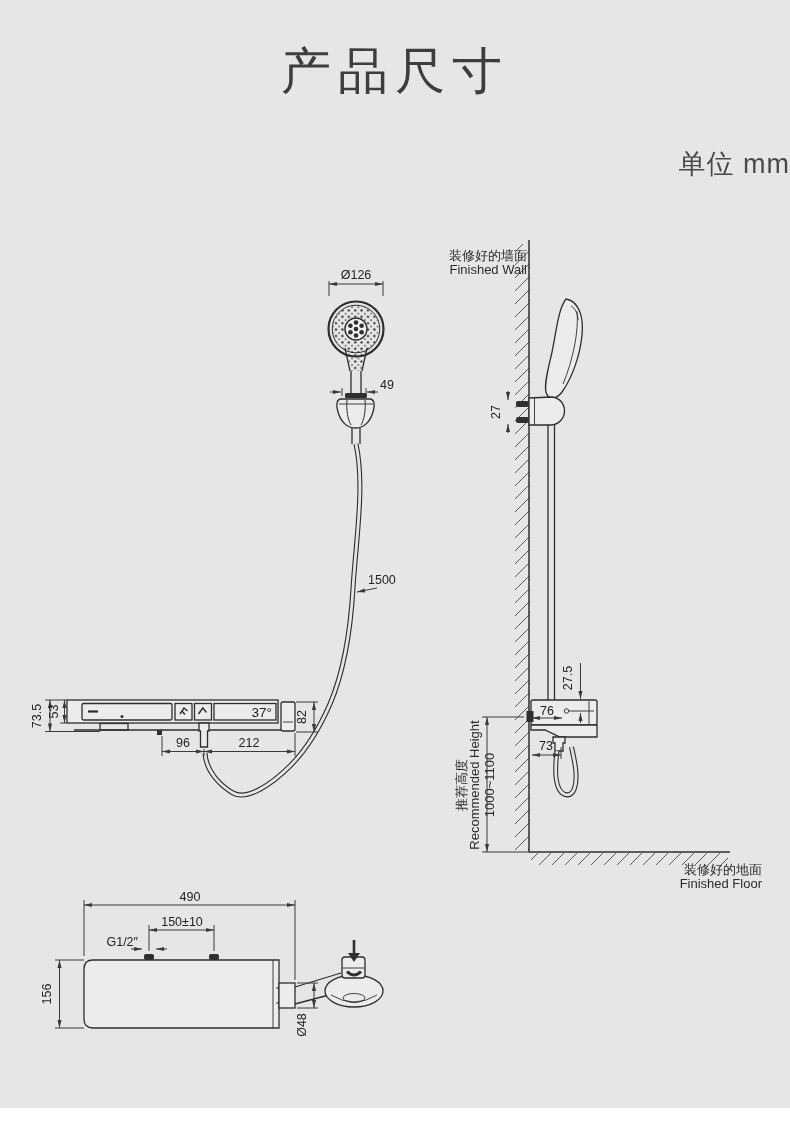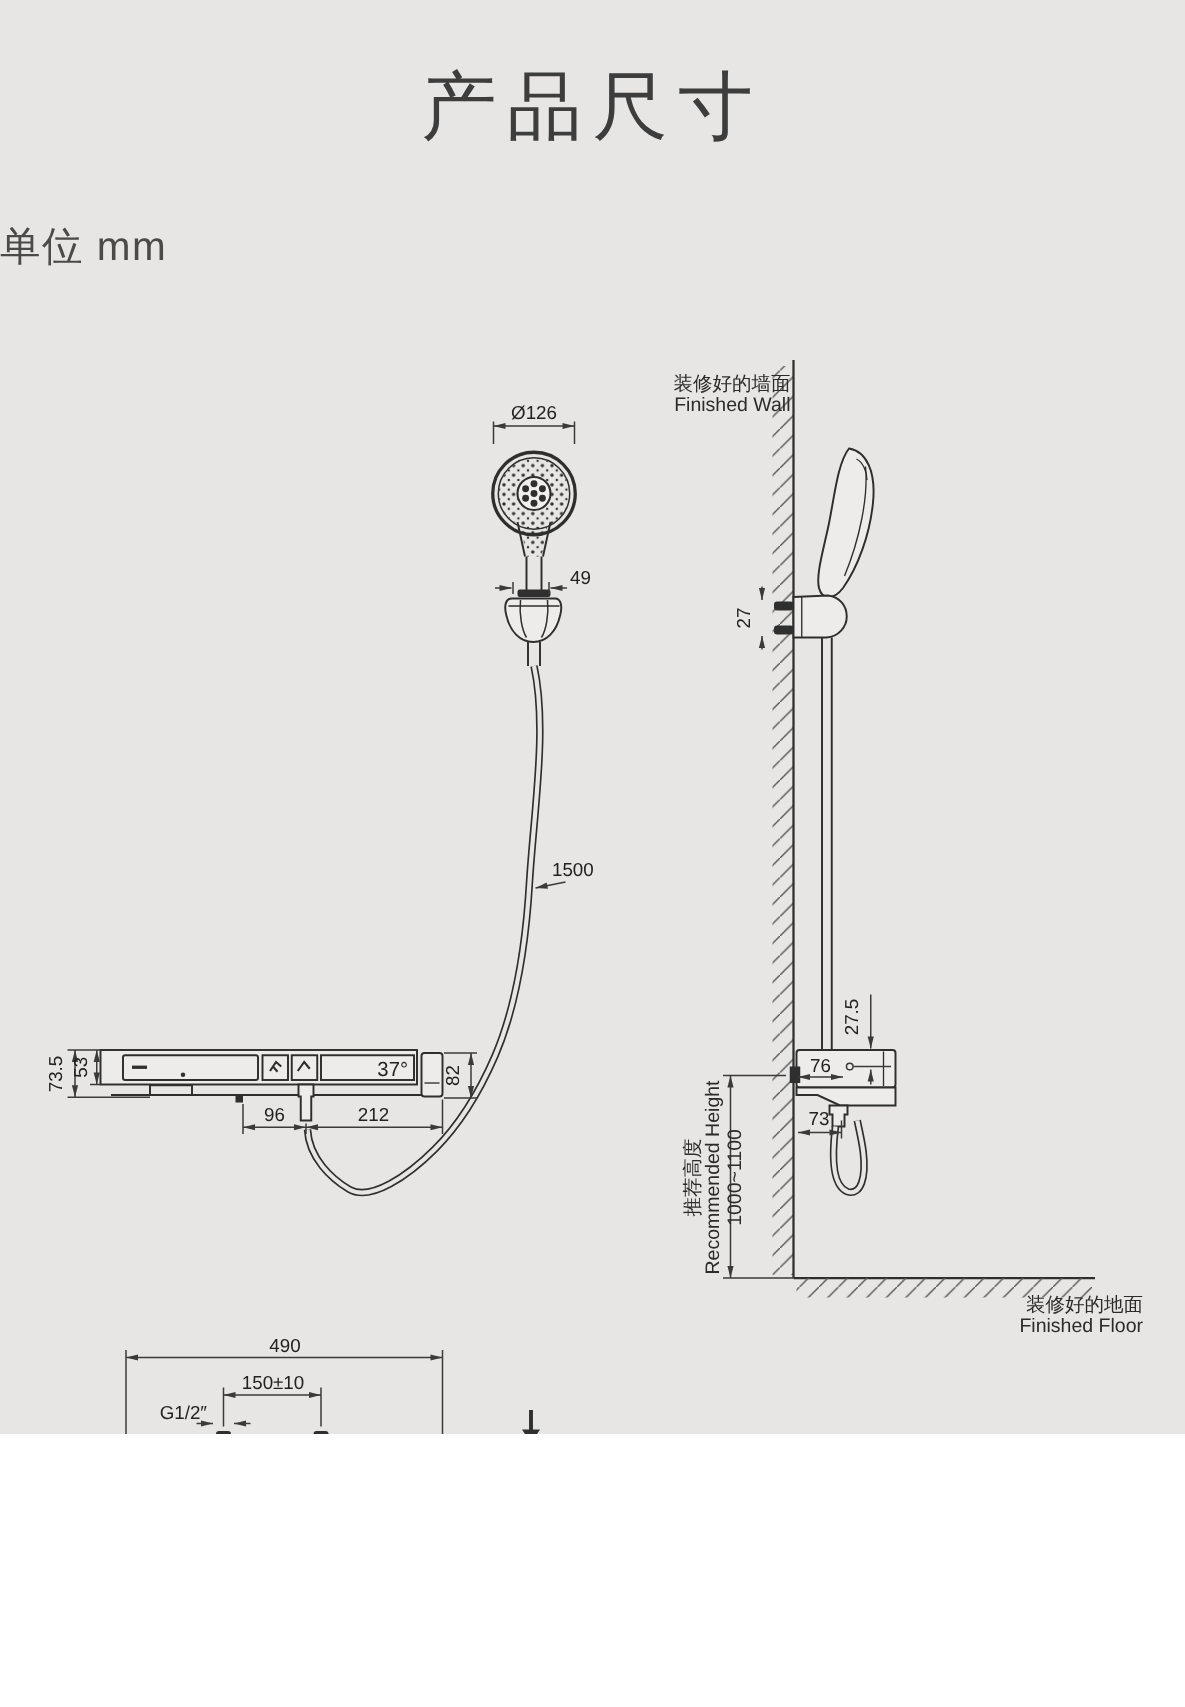--- a/index.html
+++ b/index.html
@@ -1,31 +1,31 @@
 <!DOCTYPE html>
 <html><head>
 <meta charset="utf-8">
 <style>
   html,body{margin:0;padding:0;}
   .canvas{
     position:relative;
-    width:790px;height:956px;
+    width:790px;height:1108px;
     background:#e7e6e4;
     font-family:"Liberation Sans","DejaVu Sans",sans-serif;
     overflow:hidden;
   }
   .page-title{
     position:absolute;top:38px;left:0;width:790px;
     text-align:center;
     font-size:50px;letter-spacing:7px;
     color:#3d3d3d;font-weight:400;
   }
   .unit-label{
     position:absolute;top:146px;left:0;width:790px;
-    text-align:left;
+    text-align:right;
     font-size:27px;letter-spacing:1px;
     color:#4a4a4a;
   }
   svg{position:absolute;top:0;left:0;}
   .out{stroke:#2e2e2e;stroke-width:1.3;fill:none;}
   .outf{stroke:#2e2e2e;stroke-width:1.3;fill:#edecea;}
   .dim{stroke:#3a3a3a;stroke-width:1;fill:none;}
   .dimt{fill:#222;font-size:12.5px;font-family:"Liberation Sans","DejaVu Sans",sans-serif;}
   .lblt{fill:#2b2b2b;font-size:13px;font-family:"Liberation Sans","DejaVu Sans",sans-serif;}
   .hosebg{stroke:#2e2e2e;stroke-width:5;fill:none;}

